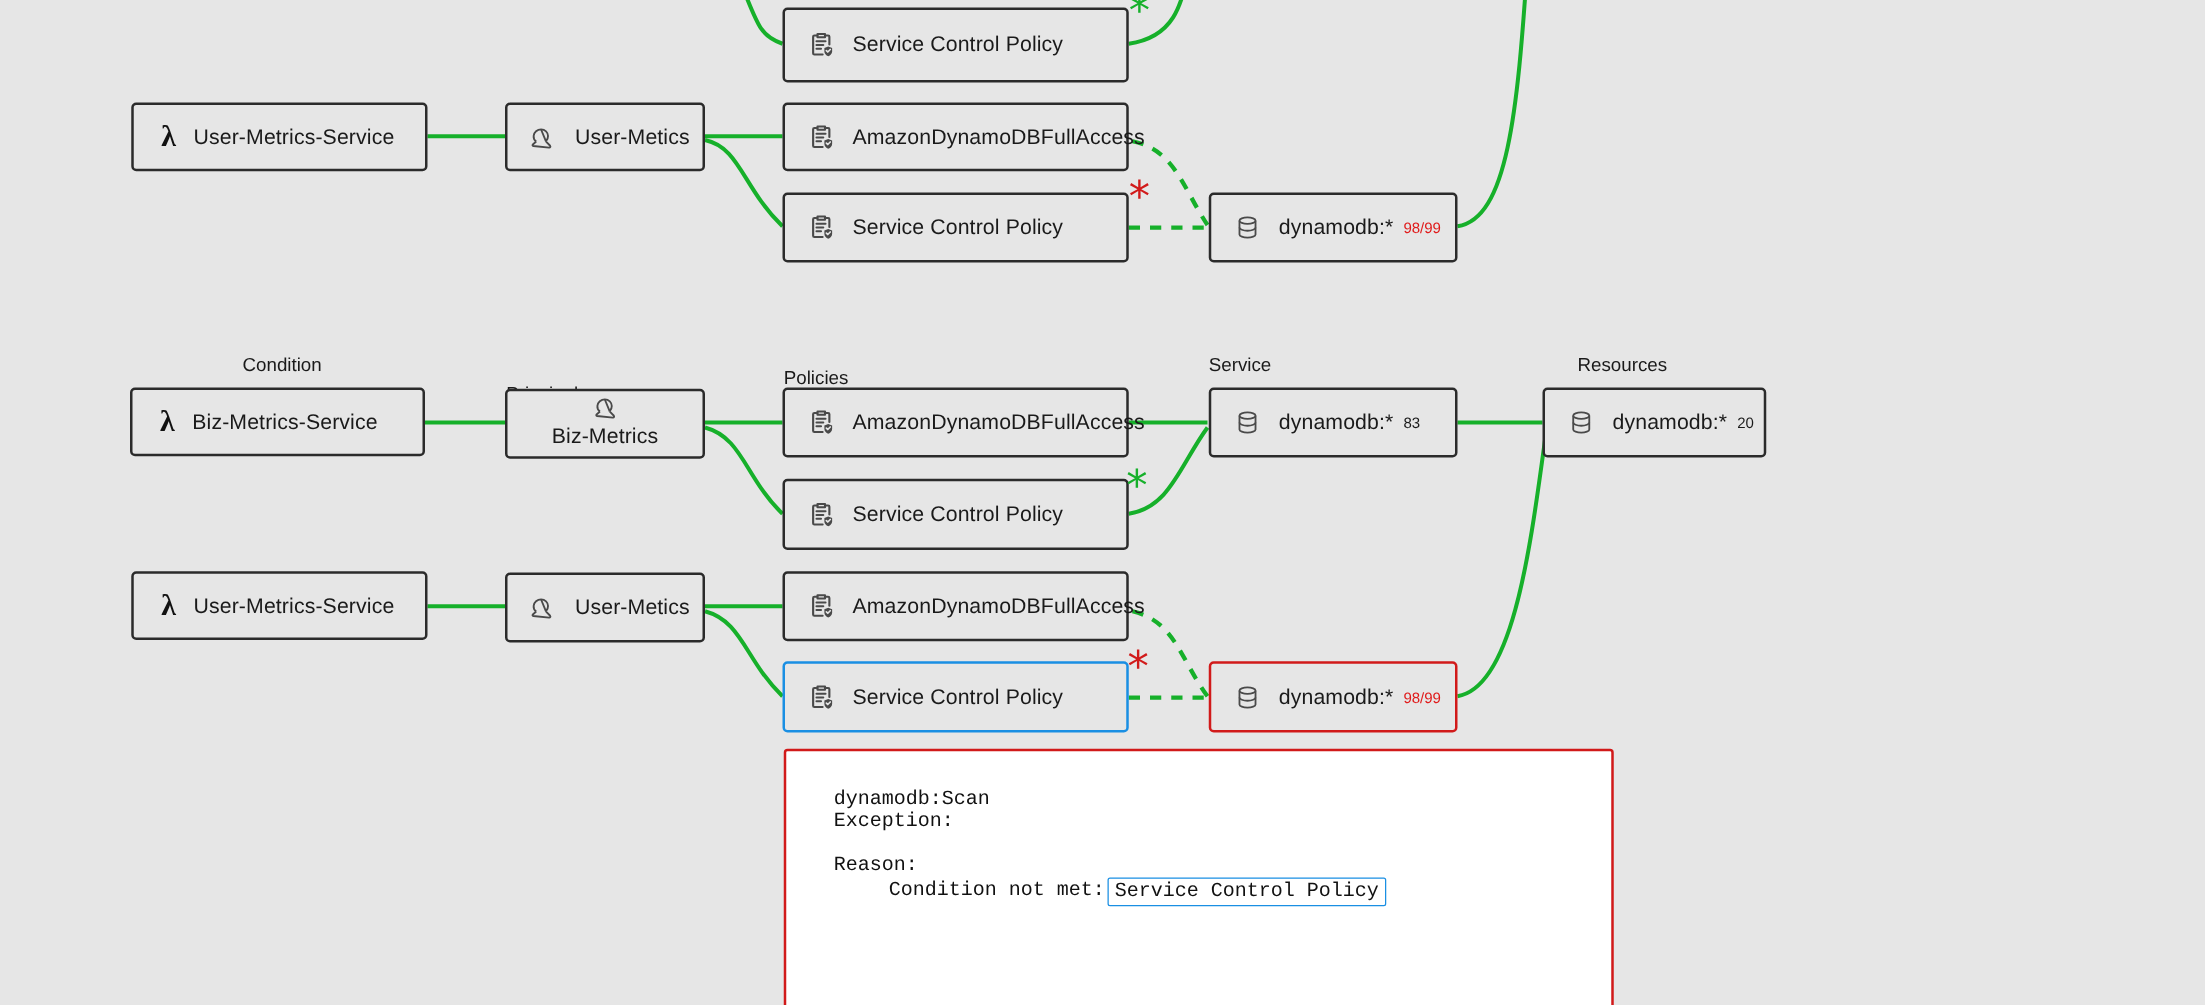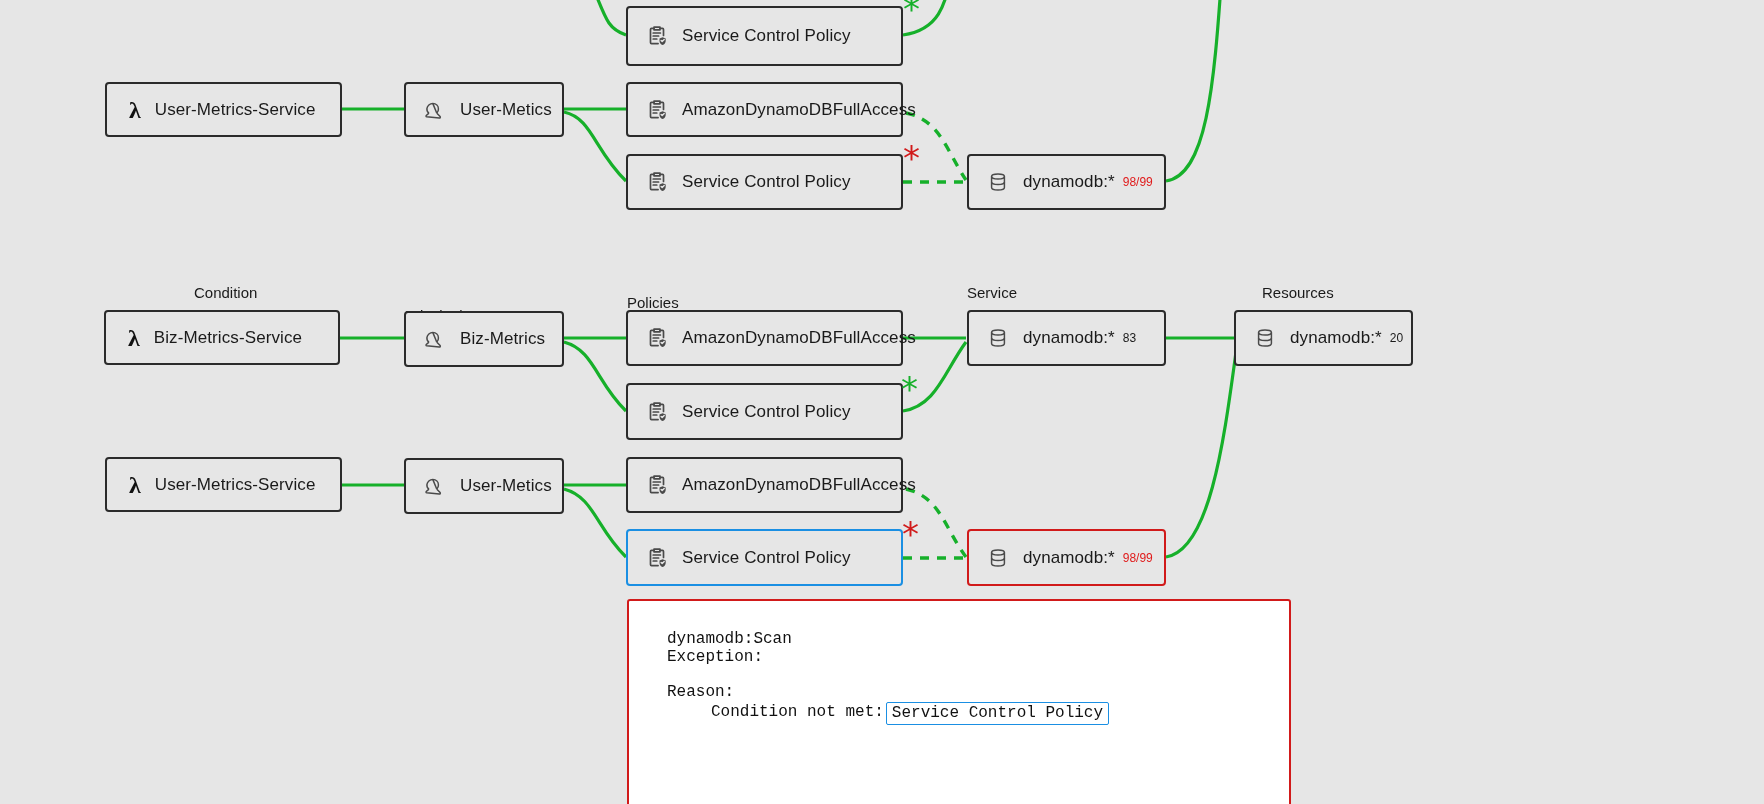--- a/index.html
+++ b/index.html
@@ -194,21 +194,21 @@
   </div>
 
   <div class="ast ok" style="left:903px;top:-8px;">*</div>
   <div class="ast bad" style="left:903px;top:141px;">*</div>
 
   <div class="node" style="left:104px;top:310px;width:236px;height:55px;">
     <span class="lambda">λ</span>
     <span class="lbl">Biz-Metrics-Service</span>
   </div>
 
-  <div class="node" style="left:404px;top:311px;width:160px;height:56px;">
+  <div class="node" style="left:404px;top:311px;width:160px;height:56px;flex-direction:column;">
     <span class="ico">
       <svg width="26" height="26" viewBox="0 0 28 28" fill="none" stroke="currentColor" stroke-width="1.6" stroke-linejoin="round">
         <path d="M7.5 17.4c-1.6-1.1-2.4-2.9-2.2-4.8.3-3.1 3.1-5.6 6.4-5.6 3.4 0 6 2.5 6 5.8 0 1.7-.6 3.2-1.7 4.3"></path>
         <path d="M7.5 17.4 4.6 20c-.5.5-.3 1.2.4 1.3l13.6 1.4c.9.1 1.5-.9.9-1.6l-3.5-3.6"></path>
         <path d="M16 17.5 11.7 7.1"></path>
       </svg>
     </span>
     <span class="lbl">Biz-Metrics</span>
   </div>
 

